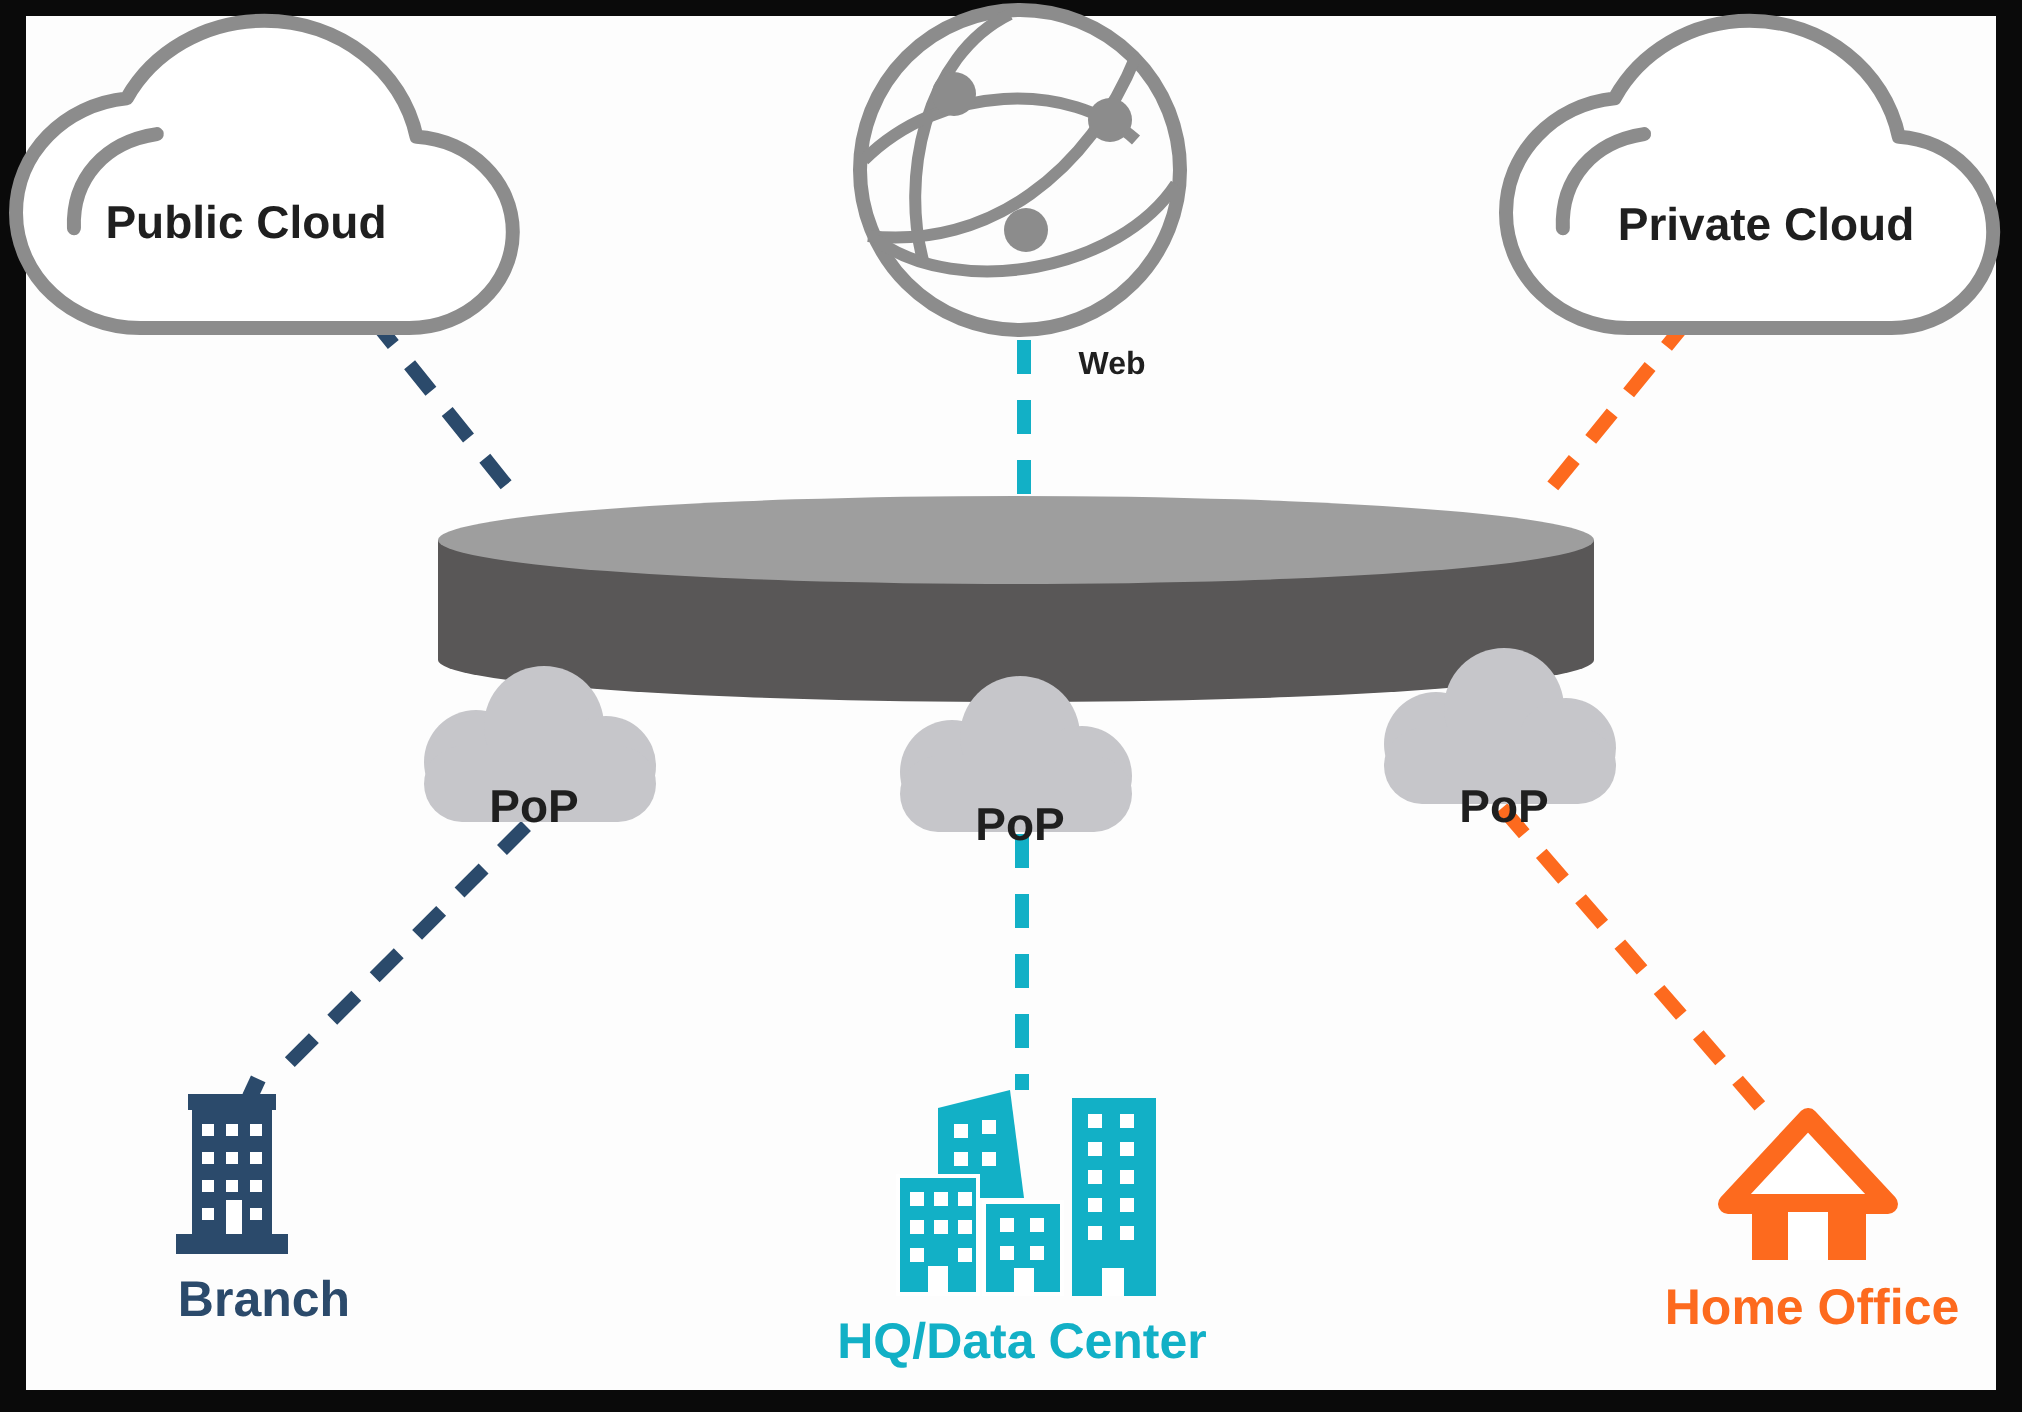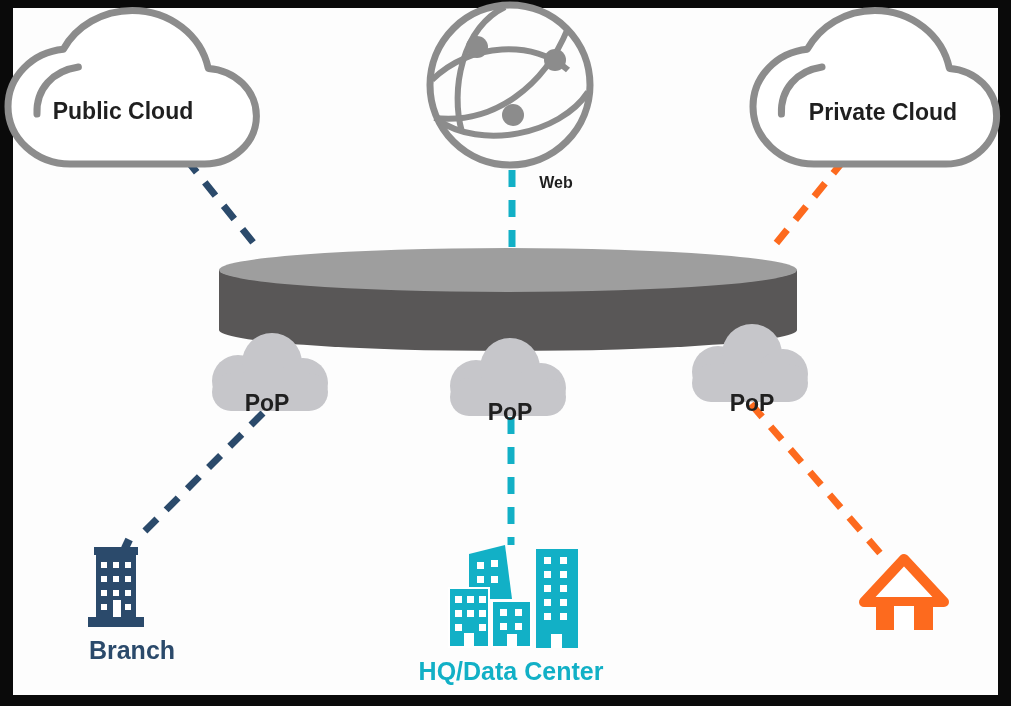--- a/index.html
+++ b/index.html
@@ -210,13 +210,14 @@
   <div class="lbl lbl-pop" style="left:267px;top:358px;">PoP</div>
 
   <div class="lbl lbl-pop" style="left:510px;top:367px;">PoP</div>
 
   <div class="lbl lbl-pop" style="left:752px;top:358px;">PoP</div>
 
   <div class="lbl lbl-site lbl-navy" style="left:104px;top:638px;margin-left:28px;">Branch</div>
 
   <div class="lbl lbl-site lbl-teal" style="left:511px;top:659px;">HQ/Data Center</div>
 
+  <div class="lbl lbl-site lbl-orange" style="left:906px;top:642px;">Home Office</div>
 </div>
 
 </body></html>

